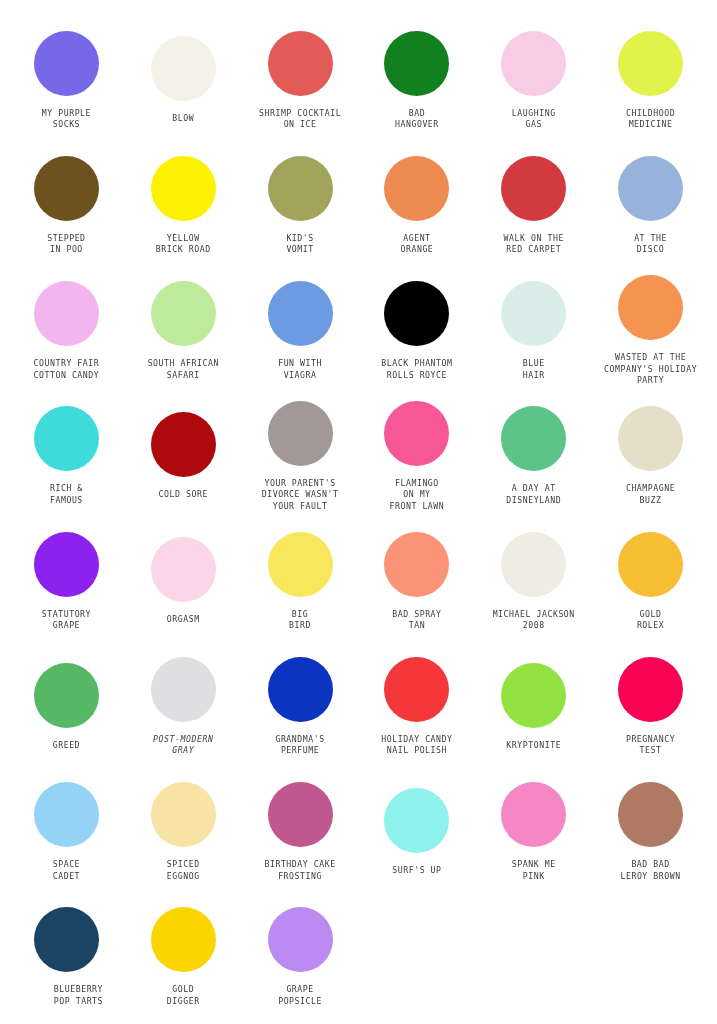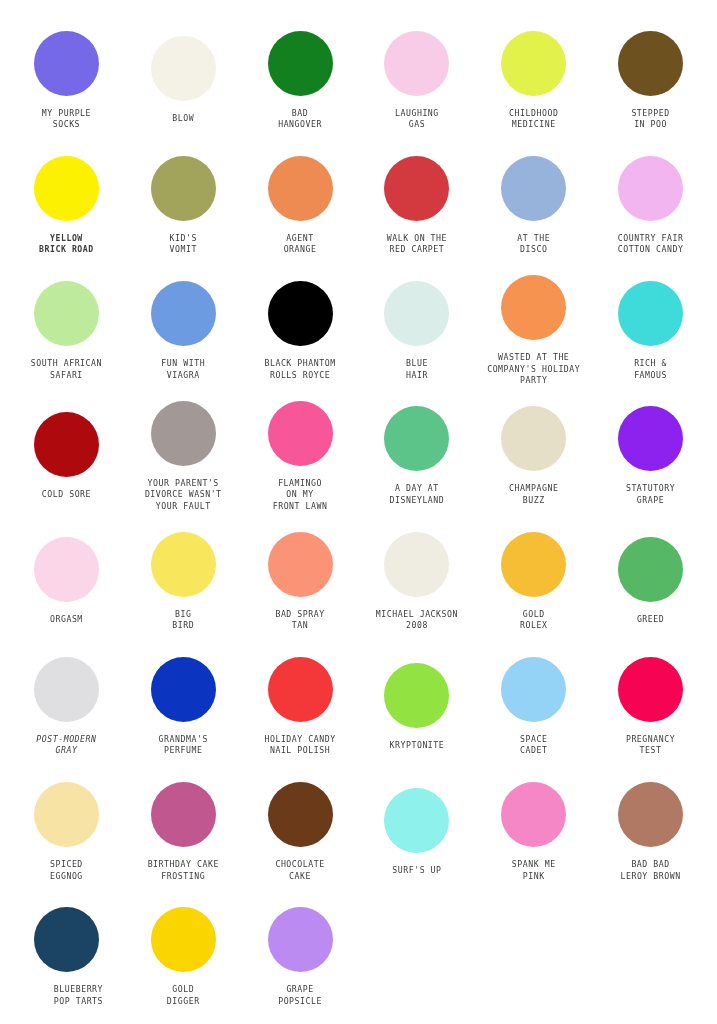--- a/index.html
+++ b/index.html
@@ -66,20 +66,25 @@
     <div class="swatch-cell">
       <div class="swatch-dot" style="background: rgb(117, 105, 232);"></div>
       <div class="swatch-label" style="color: rgb(59, 59, 59);">MY PURPLE
 SOCKS</div>
     </div>
     <div class="swatch-cell">
       <div class="swatch-dot" style="background: rgb(244, 241, 231);"></div>
       <div class="swatch-label" style="color: rgb(59, 59, 59);">BLOW</div>
     </div>
     <div class="swatch-cell">
+      <div class="swatch-dot" style="background: rgb(226, 91, 87);"></div>
+      <div class="swatch-label" style="color: rgb(59, 59, 59);">SHRIMP COCKTAIL
+ON ICE</div>
+    </div>
+    <div class="swatch-cell">
       <div class="swatch-dot" style="background: rgb(19, 128, 31);"></div>
       <div class="swatch-label" style="color: rgb(59, 59, 59);">BAD
 HANGOVER</div>
     </div>
     <div class="swatch-cell">
       <div class="swatch-dot" style="background: rgb(248, 204, 231);"></div>
       <div class="swatch-label" style="color: rgb(59, 59, 59);">LAUGHING
 GAS</div>
     </div>
     <div class="swatch-cell">
@@ -87,21 +92,21 @@
       <div class="swatch-label" style="color: rgb(59, 59, 59);">CHILDHOOD
 MEDICINE</div>
     </div>
     <div class="swatch-cell">
       <div class="swatch-dot" style="background: rgb(109, 82, 32);"></div>
       <div class="swatch-label" style="color: rgb(59, 59, 59);">STEPPED
 IN POO</div>
     </div>
     <div class="swatch-cell">
       <div class="swatch-dot" style="background: rgb(252, 242, 0);"></div>
-      <div class="swatch-label" style="color: rgb(59, 59, 59); font-weight: bold;">YELLOW
+      <div class="swatch-label" style="color: rgb(59, 59, 59);">YELLOW
 BRICK ROAD</div>
     </div>
     <div class="swatch-cell">
       <div class="swatch-dot" style="background: rgb(163, 164, 92);"></div>
       <div class="swatch-label" style="color: rgb(59, 59, 59);">KID'S
 VOMIT</div>
     </div>
     <div class="swatch-cell">
       <div class="swatch-dot" style="background: rgb(238, 139, 82);"></div>
       <div class="swatch-label" style="color: rgb(59, 59, 59);">AGENT
@@ -225,45 +230,40 @@
     <div class="swatch-cell">
       <div class="swatch-dot" style="background: rgb(244, 56, 58);"></div>
       <div class="swatch-label" style="color: rgb(59, 59, 59);">HOLIDAY CANDY
 NAIL POLISH</div>
     </div>
     <div class="swatch-cell">
       <div class="swatch-dot" style="background: rgb(146, 226, 66);"></div>
       <div class="swatch-label" style="color: rgb(59, 59, 59); margin-top: 12px;">KRYPTONITE</div>
     </div>
     <div class="swatch-cell">
+      <div class="swatch-dot" style="background: rgb(246, 3, 83);"></div>
+      <div class="swatch-label" style="color: rgb(59, 59, 59);">PREGNANCY
+TEST</div>
+    </div>
+    <div class="swatch-cell">
       <div class="swatch-dot" style="background: rgb(148, 210, 246);"></div>
       <div class="swatch-label" style="color: rgb(59, 59, 59);">SPACE
 CADET</div>
     </div>
     <div class="swatch-cell">
-      <div class="swatch-dot" style="background: rgb(246, 3, 83);"></div>
-      <div class="swatch-label" style="color: rgb(59, 59, 59);">PREGNANCY
-TEST</div>
-    </div>
-    <div class="swatch-cell">
       <div class="swatch-dot" style="background: rgb(247, 227, 163);"></div>
       <div class="swatch-label" style="color: rgb(59, 59, 59);">SPICED
 EGGNOG</div>
     </div>
     <div class="swatch-cell">
       <div class="swatch-dot" style="background: rgb(192, 88, 143);"></div>
       <div class="swatch-label" style="color: rgb(59, 59, 59);">BIRTHDAY CAKE
 FROSTING</div>
     </div>
     <div class="swatch-cell">
-      <div class="swatch-dot" style="background: rgb(107, 58, 24);"></div>
-      <div class="swatch-label" style="color: rgb(59, 59, 59);">CHOCOLATE
-CAKE</div>
-    </div>
-    <div class="swatch-cell">
       <div class="swatch-dot" style="background: rgb(142, 241, 236);"></div>
       <div class="swatch-label" style="color: rgb(59, 59, 59);">SURF'S UP</div>
     </div>
     <div class="swatch-cell">
       <div class="swatch-dot" style="background: rgb(245, 135, 198);"></div>
       <div class="swatch-label" style="color: rgb(59, 59, 59);">SPANK ME
 PINK</div>
     </div>
     <div class="swatch-cell">
       <div class="swatch-dot" style="background: rgb(176, 121, 99);"></div>

